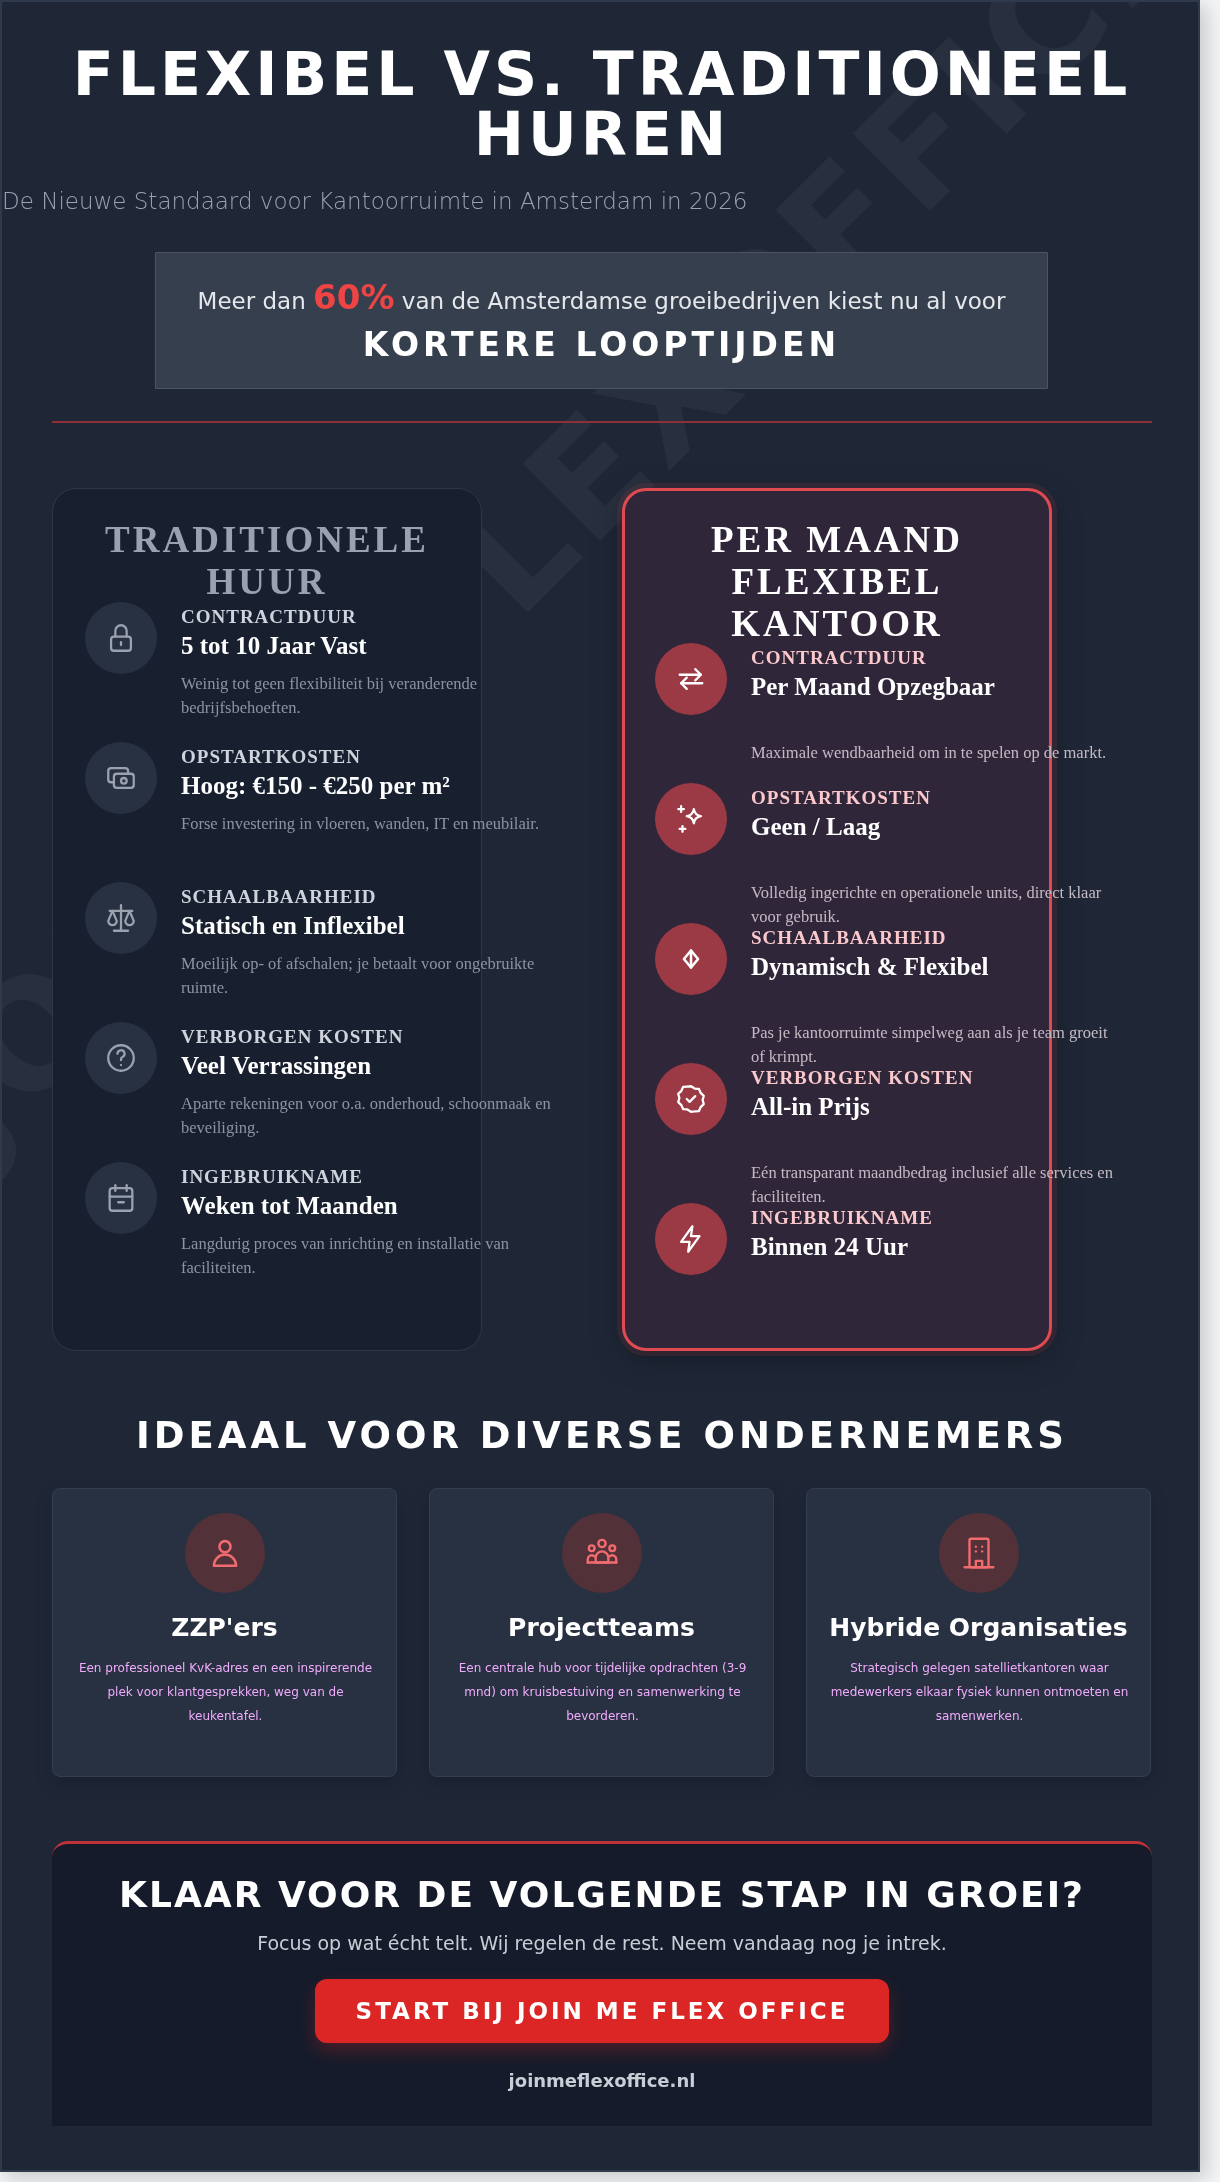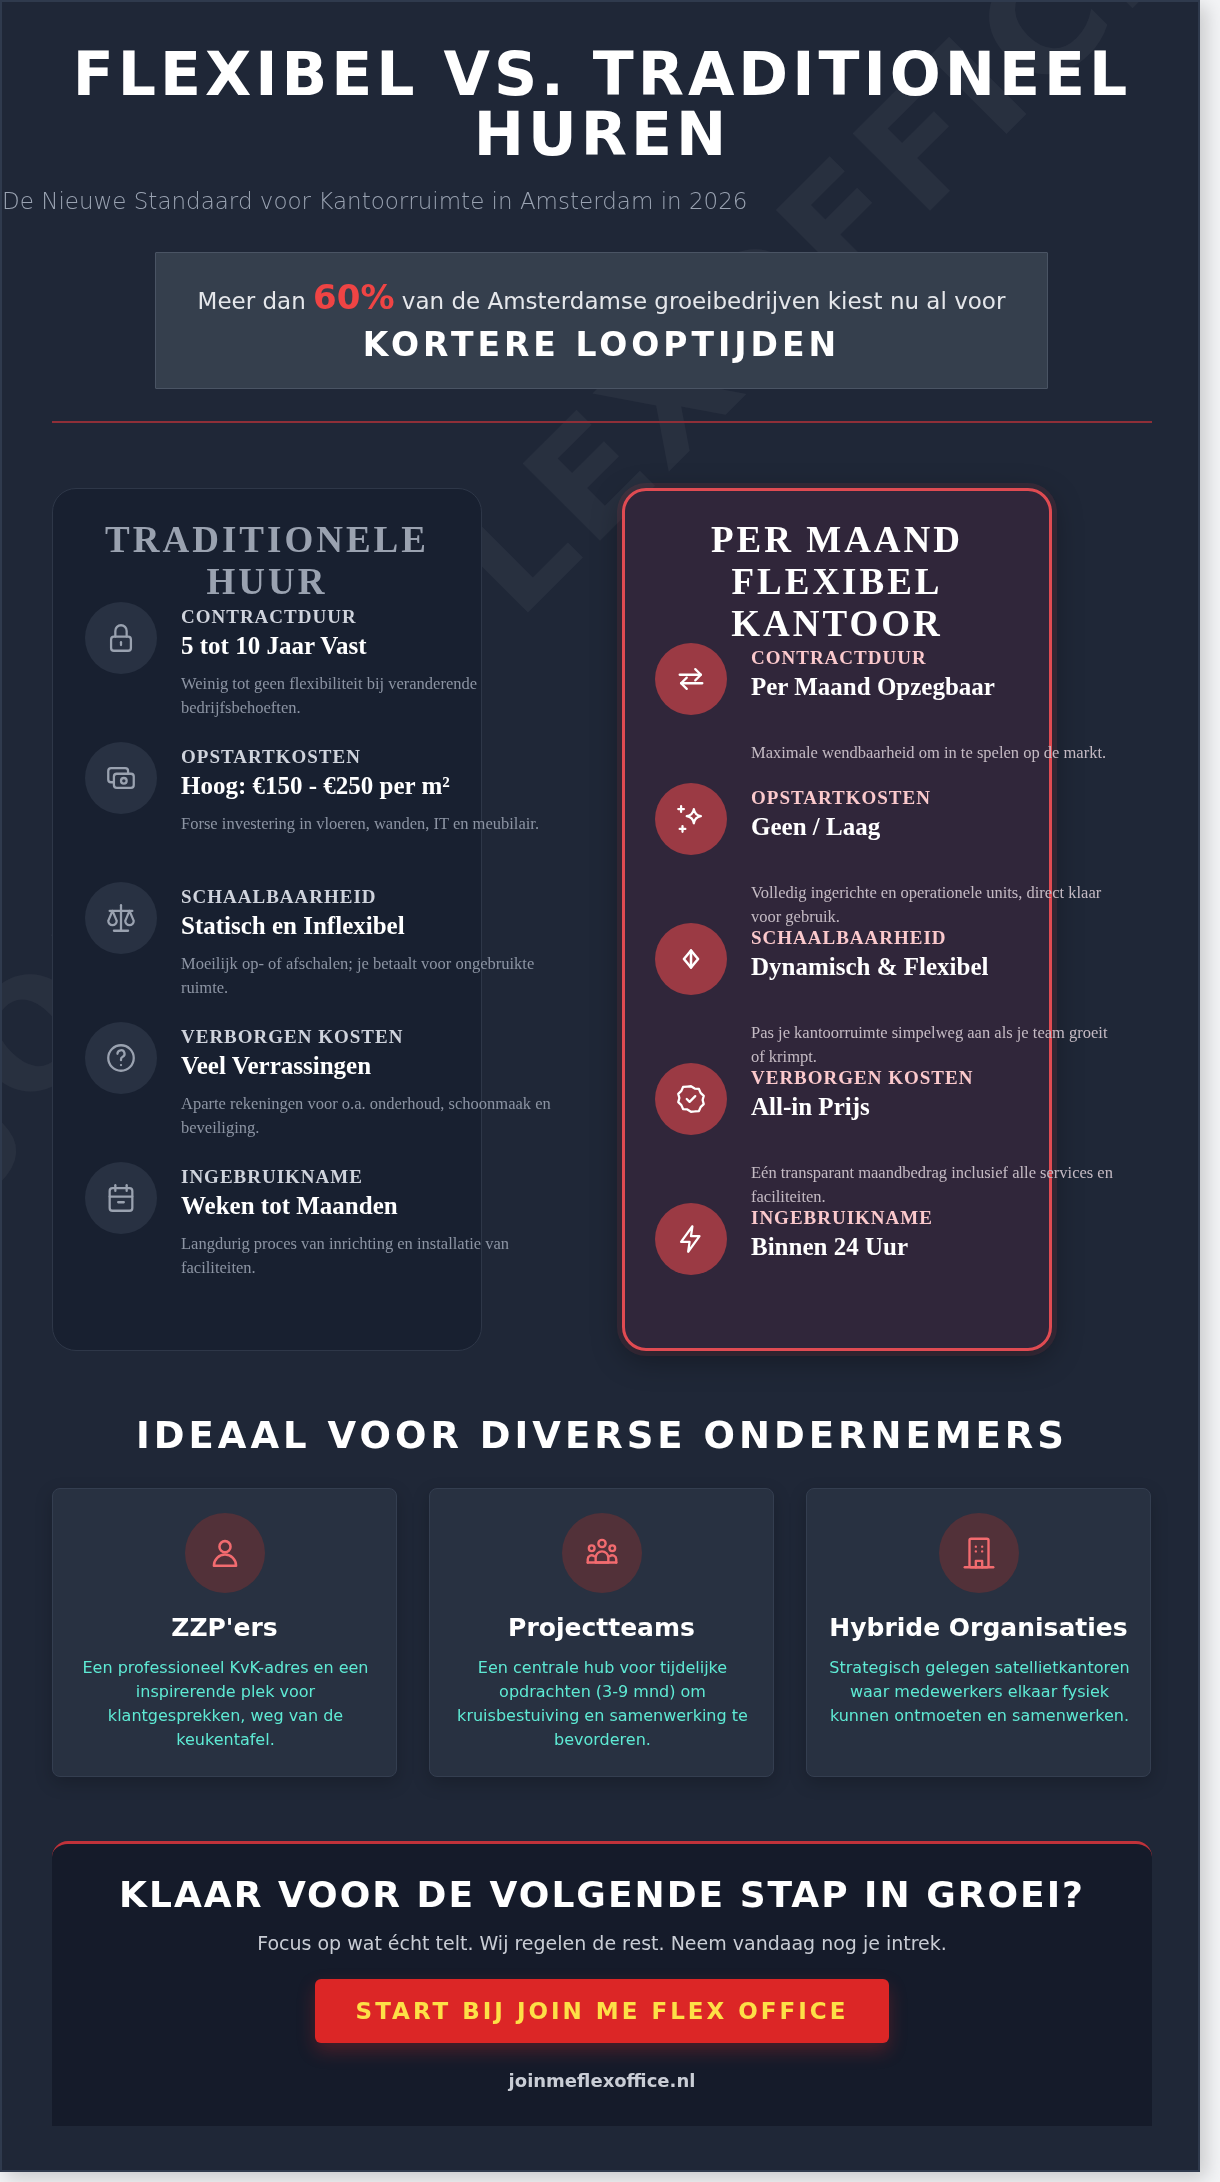--- a/index.html
+++ b/index.html
@@ -111,41 +111,41 @@
     background: #523139; color: #f26b6f;
     display: flex; align-items: center; justify-content: center;
   }
   .aud-icon svg { width: 38px; height: 38px; }
   .aud-name {
     position: absolute; left: 0; top: 124px; width: 100%;
     font-size: 25px; font-weight: bold; color: #ffffff;
   }
   .aud-desc {
     position: absolute; left: 18px; top: 167px; width: 309px;
-    font-size: 16px; line-height: 24px; color: #5eead4;
+    font-size: 12px; line-height: 24px; color: #f0abfc;
   }
 
   
   .cta {
     position: absolute; left: 50px; top: 1839px; width: 1100px; height: 285px;
     background: #151b2a; border-top: 3px solid #c0323a;
     border-radius: 16px 16px 0 0; text-align: center;
   }
   .cta-title {
     position: absolute; left: 0; top: 30px; width: 100%;
     font-size: 36px; font-weight: bold; letter-spacing: 2px; color: #ffffff;
   }
   .cta-sub {
     position: absolute; left: 0; top: 88px; width: 100%;
     font-size: 19px; color: #c9cdd5;
   }
   .cta-btn {
     position: absolute; left: 263px; top: 135px; width: 574px; height: 64px;
-    background: #dc2626; border: none; border-radius: 6px;
-    color: #fde047; font-family: "DejaVu Sans", sans-serif;
+    background: #dc2626; border: none; border-radius: 12px;
+    color: #ffffff; font-family: "DejaVu Sans", sans-serif;
     font-size: 23px; font-weight: bold; letter-spacing: 3px;
     box-shadow: 0 8px 18px rgba(220,38,38,0.28); cursor: pointer;
   }
   .cta-url {
     position: absolute; left: 0; top: 226px; width: 100%;
     font-size: 18px; font-weight: bold; color: #c9cdd5;
   }
 </style>
 </head>
 <body>

